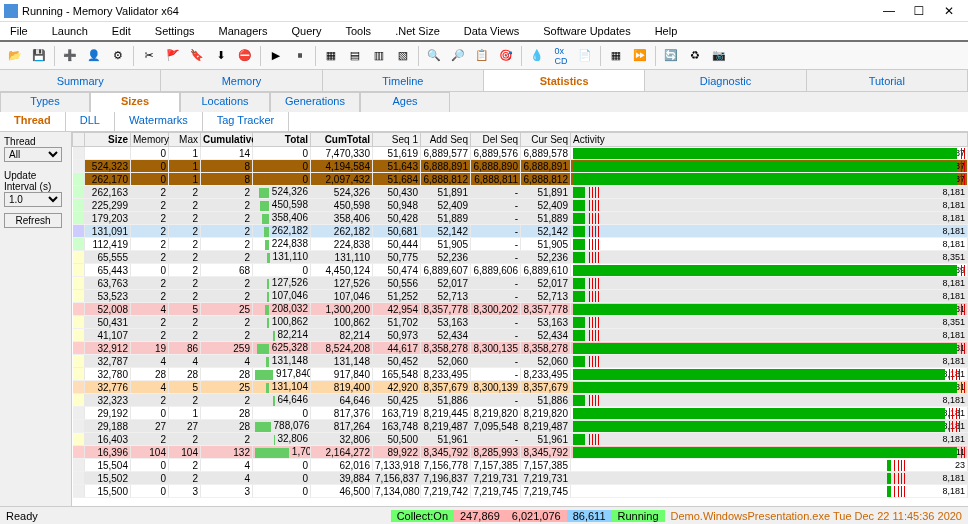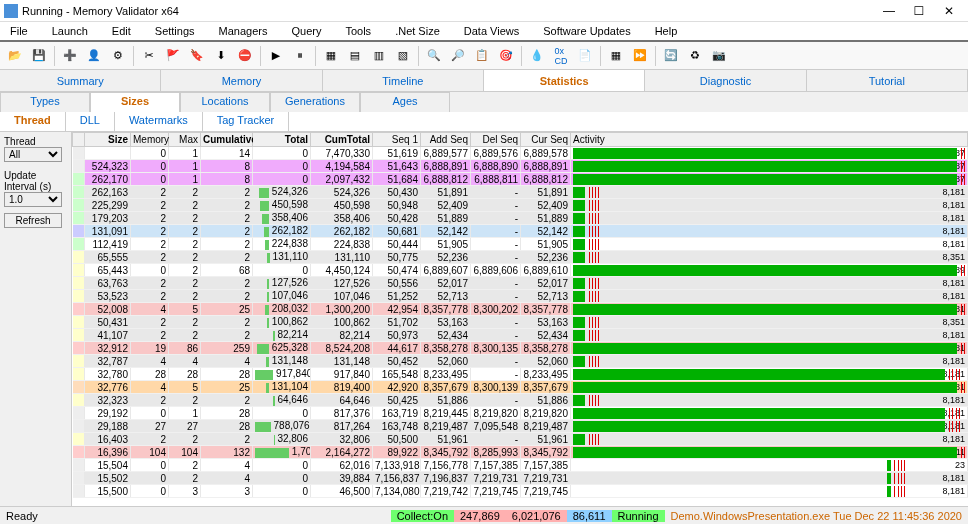--- a/index.html
+++ b/index.html
@@ -42,21 +42,21 @@
 .abar { position: absolute; top: 0; bottom: 0; background: #00b000; }
 .ared { position: absolute; top: 0; bottom: 0; width: 1px; background: #d00; }
 .valbox { float: right; font-size: 9px; }
 .ctbar { display: inline-block; height: 10px; background: #6c6; vertical-align: middle; }
 .statusbar { height: 18px; background: #f0f0f0; border-top: 1px solid #ccc; display: flex; align-items: center; font-size: 10px; }
 .statusbar .sp { padding: 0 6px; }
 .sb-green { background: #6eff6e; }
 .sb-pink { background: #ffb0b0; }
 .sb-blue { background: #8fd0ff; }
 .row-red { background: #f9c7c7; }
-.row-yel { background: #f0abfc; }
+.row-yel { background: #a16207; }
 .row-orange { background: #ffd8a8; }
 .row-gray { background: #e8e8e8; }
 .row-blue { background: #cde4f7; }
 </style>
 </head>
 <body>
 
 <div class="titlebar">
   <div class="icon"></div>
   <div class="title">Running - Memory Validator x64</div>

